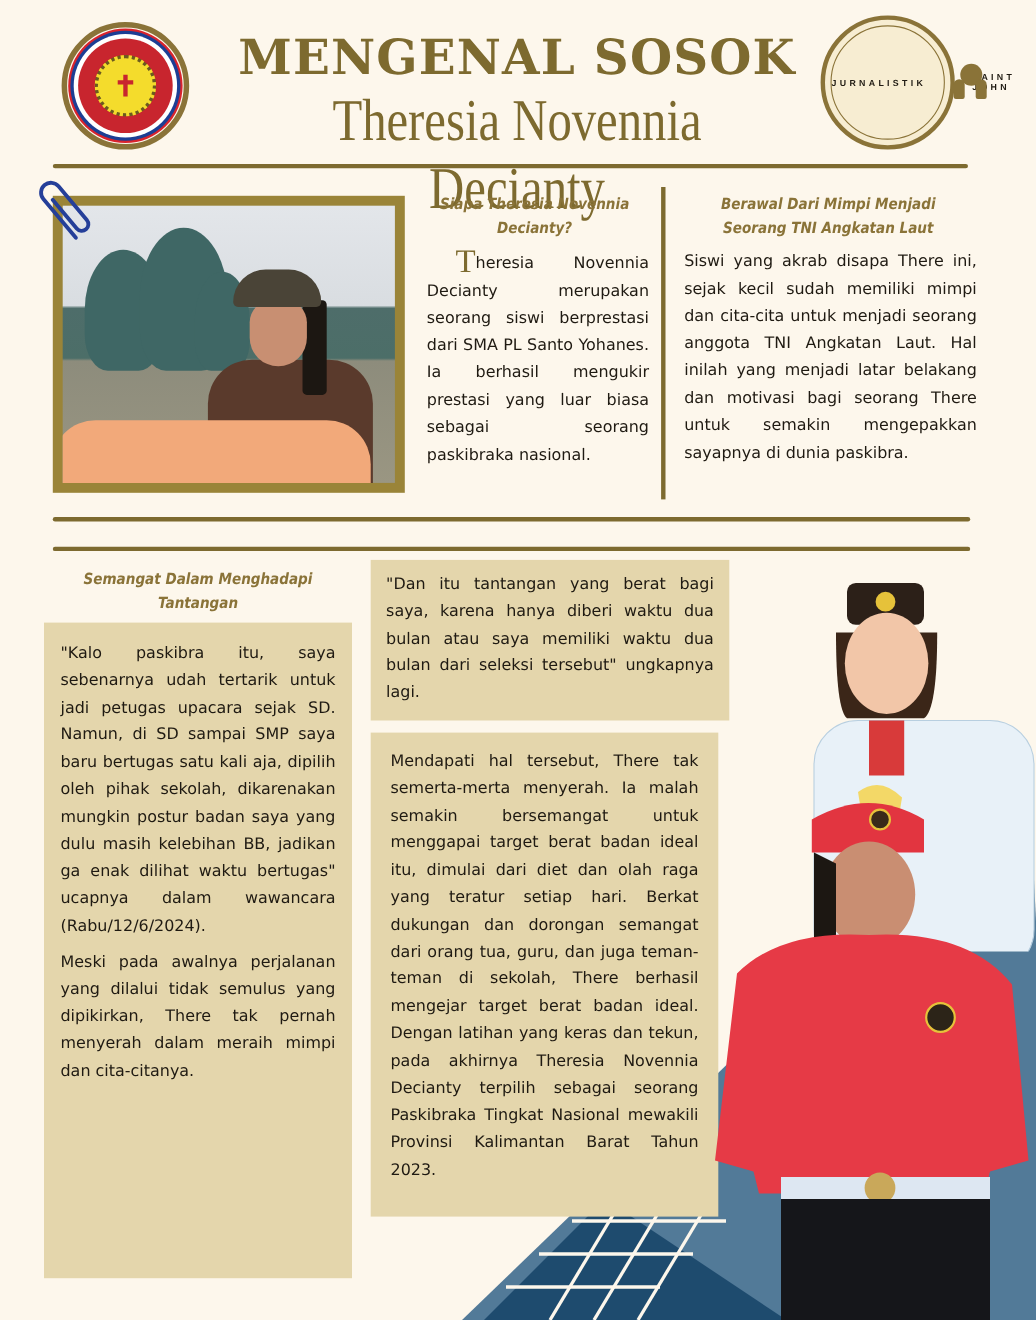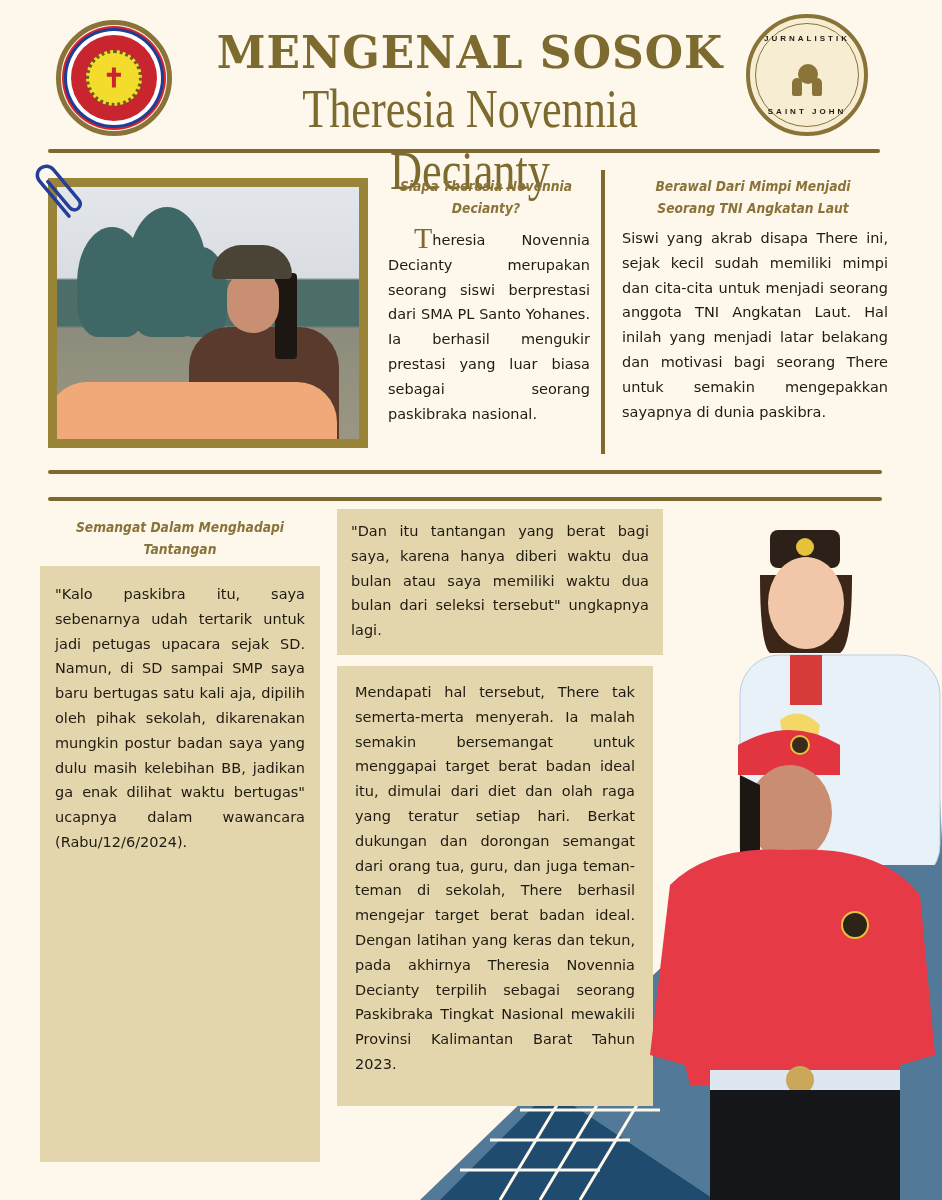--- a/index.html
+++ b/index.html
@@ -7,21 +7,21 @@
   body { background: #fdf7ec; font-family: "Liberation Sans", sans-serif; color: #1f1a12; position: relative; }
   .abs { position: absolute; }
 
   
   .logo-left { left: 56px; top: 20px; width: 116px; height: 116px; border-radius: 50%; border: 5px solid #8a7338; background: #fdf7ec; display: flex; align-items: center; justify-content: center; }
   .logo-left .badge { width: 86px; height: 86px; border-radius: 50%; background: #c8252e; display: flex; align-items: center; justify-content: center; box-shadow: 0 0 0 4px #fff, 0 0 0 7px #1c3e94, 0 0 0 9px #d8232d; }
   .logo-left .inner { width: 56px; height: 56px; border-radius: 50%; background: #f4dc2c; border: 3px dotted #6c5a1f; display: flex; align-items: center; justify-content: center; }
   .logo-left .cross { color: #c8252e; font-size: 26px; font-weight: bold; line-height: 1; }
 
   .logo-right { left: 746px; top: 14px; width: 122px; height: 122px; border-radius: 50%; border: 4px solid #8a7338; background: #f7edd2; display: flex; align-items: center; justify-content: center; }
-  .logo-right .inner-ring { width: 104px; height: 104px; border-radius: 50%; border: 1px solid #8a7338; display: flex; flex-direction: column; align-items: center; justify-content: flex-start; padding: 10px 0; gap: 21px; }
+  .logo-right .inner-ring { width: 104px; height: 104px; border-radius: 50%; border: 1px solid #8a7338; display: flex; align-items: center; justify-content: flex-start; padding: 10px 0; gap: 21px; }
   .logo-right .lbl { font-size: 8px; font-weight: bold; letter-spacing: 3px; color: #1f1a12; }
   .logo-right .globe { width: 38px; height: 34px; position: relative; }
   .logo-right .globe .g { position: absolute; left: 10px; top: 0; width: 20px; height: 20px; border-radius: 50%; background: #8a7338; }
   .logo-right .globe .p1, .logo-right .globe .p2 { position: absolute; top: 14px; width: 10px; height: 18px; background: #8a7338; border-radius: 5px 5px 2px 2px; }
   .logo-right .globe .p1 { left: 4px; } .logo-right .globe .p2 { left: 24px; }
 
   .title-1 { left: 200px; top: 28px; width: 540px; text-align: center; font-family: "DejaVu Serif", serif; font-weight: bold; font-size: 44px; color: #7d6a2f; letter-spacing: 1px; line-height: 50px; }
   .title-2 { left: 180px; top: 78px; width: 580px; text-align: center; font-family: "Liberation Serif", serif; font-size: 54px; color: #7d6a2f; line-height: 62px; transform: scaleX(0.82); transform-origin: center; }
 
   .hr { height: 4px; background: #7d6a2f; border-radius: 2px; }
@@ -124,20 +124,21 @@
     <line x1="120" y1="320" x2="260" y2="320"></line>
     <line x1="100" y1="410" x2="160" y2="310"></line>
     <line x1="140" y1="410" x2="200" y2="310"></line>
     <line x1="180" y1="410" x2="240" y2="310"></line>
   </g>
 </svg>
 
 <div class="abs heading" style="left:40px; top:516px; width:280px;">Semangat Dalam Menghadapi Tantangan</div>
 <div class="abs panel body-text" style="left:40px; top:566px; width:280px; height:596px; padding:16px 15px 0 15px;">
   <p>"Kalo paskibra itu, saya sebenarnya udah tertarik untuk jadi petugas upacara sejak SD. Namun, di SD sampai SMP saya baru bertugas satu kali aja, dipilih oleh pihak sekolah, dikarenakan mungkin postur badan saya yang dulu masih kelebihan BB, jadikan ga enak dilihat waktu bertugas" ucapnya dalam wawancara (Rabu/12/6/2024).</p>
+  <p>Meski pada awalnya perjalanan yang dilalui tidak semulus yang dipikirkan, There tak pernah menyerah dalam meraih mimpi dan cita-citanya.</p>
 </div>
 
 <div class="abs panel body-text" style="left:337px; top:509px; width:326px; height:146px; padding:10px 14px 0 14px;">
   <p>"Dan itu tantangan yang berat bagi saya, karena hanya diberi waktu dua bulan atau saya memiliki waktu dua bulan dari seleksi tersebut" ungkapnya lagi.</p>
 </div>
 
 <div class="abs panel body-text" style="left:337px; top:666px; width:316px; height:440px; padding:14px 18px 0 18px;">
   <p>Mendapati hal tersebut, There tak semerta-merta menyerah. Ia malah semakin bersemangat untuk menggapai target berat badan ideal itu, dimulai dari diet dan olah raga yang teratur setiap hari. Berkat dukungan dan dorongan semangat dari orang tua, guru, dan juga teman-teman di sekolah, There berhasil mengejar target berat badan ideal. Dengan latihan yang keras dan tekun, pada akhirnya Theresia Novennia Decianty terpilih sebagai seorang Paskibraka Tingkat Nasional mewakili Provinsi Kalimantan Barat Tahun 2023.</p>
 </div>
 

